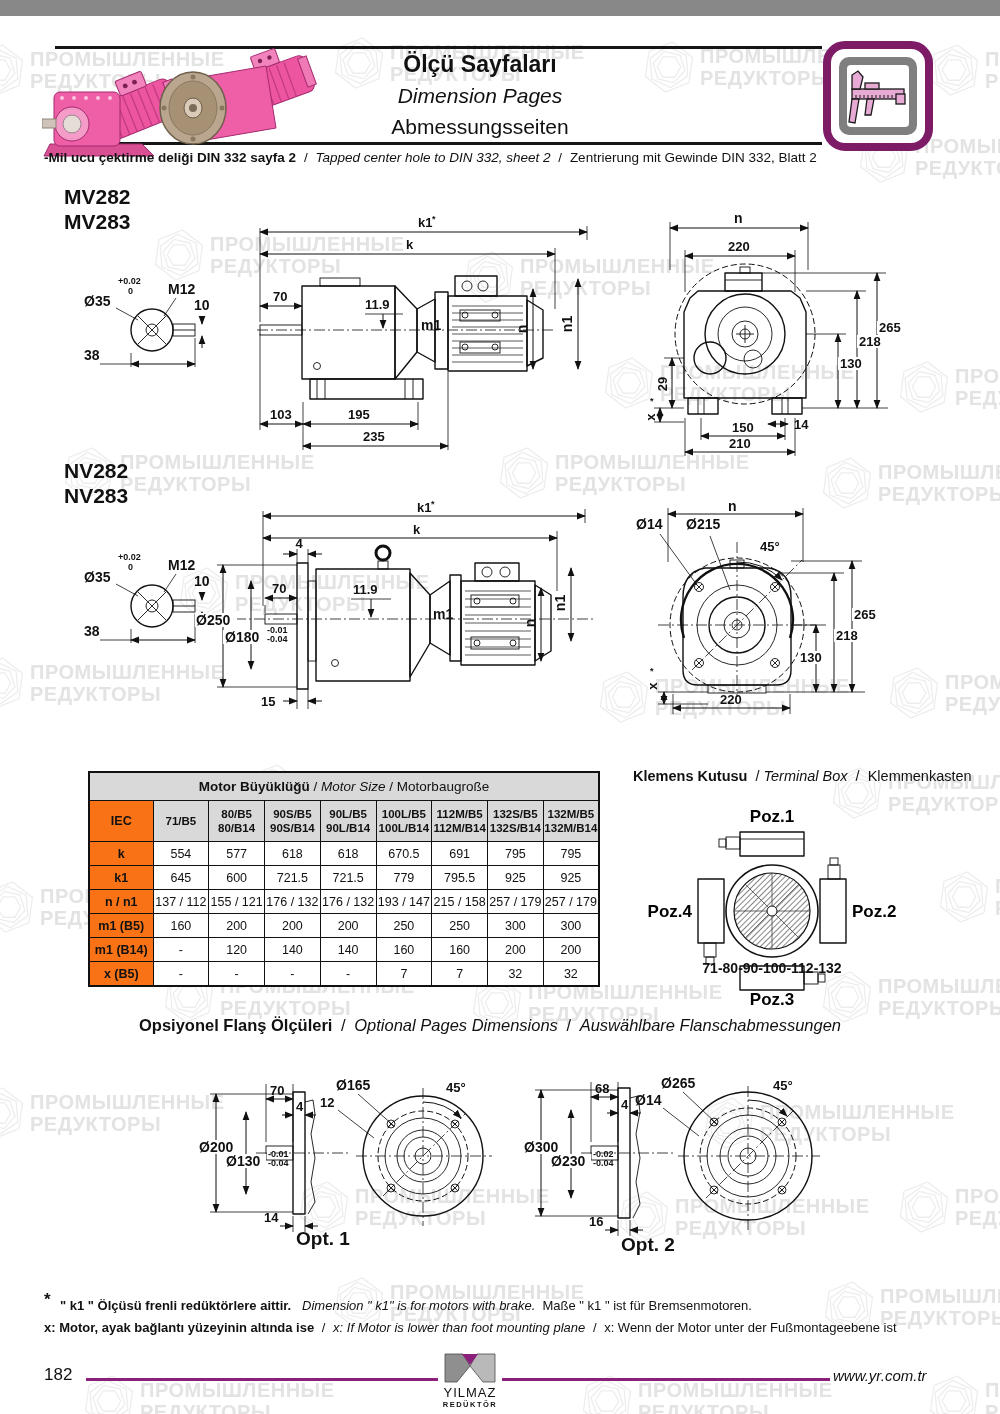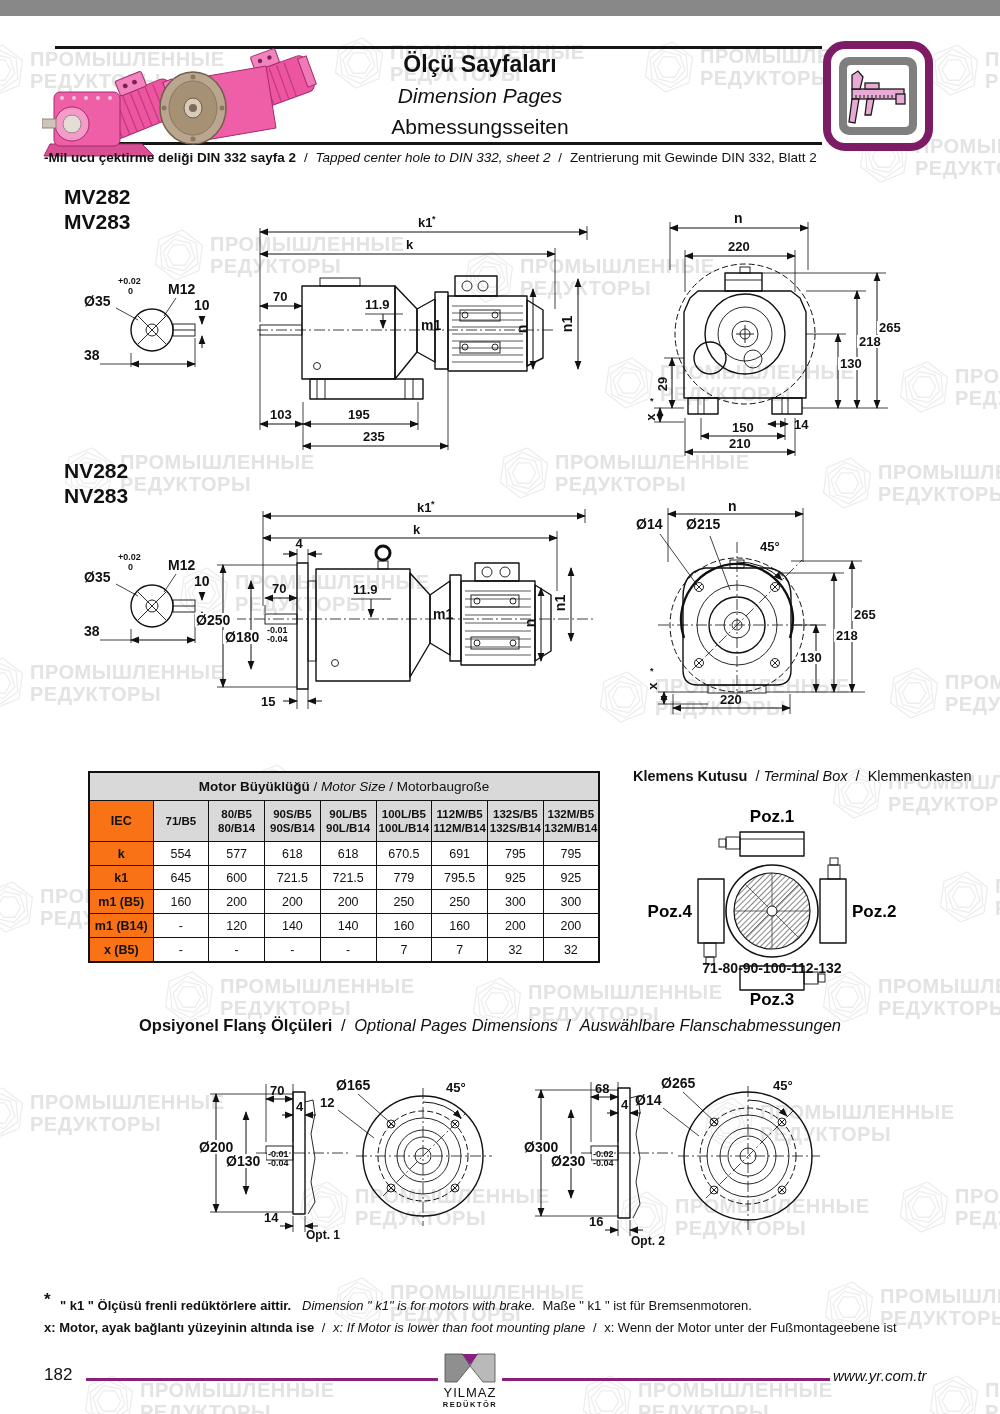--- a/index.html
+++ b/index.html
@@ -44,21 +44,21 @@
   #motor-table .tt .i{font-style:italic}
   #motor-table .hc{background:#d9d9d9;font-weight:bold;font-size:11.5px;line-height:14px;height:40px}
   #motor-table .hl{background:#f97316;font-weight:bold;font-size:12.5px;height:23px}
   #motor-table .dv{background:#fff;height:23px}
   
   .tb-title{position:absolute;left:633px;top:752px;font-size:14.5px;white-space:nowrap}
   .tb-title .b{font-weight:bold}.tb-title .i{font-style:italic}
   .tb-sizes{position:absolute;left:640px;top:944px;width:264px;text-align:center;font-weight:bold;font-size:14px}
   .flange-h{position:absolute;left:60px;top:1000px;width:860px;text-align:center;font-size:16.5px;white-space:nowrap}
   .flange-h .b{font-weight:bold}.flange-h .i{font-style:italic}
-  .opt-cap{position:absolute;font-size:12px;font-weight:bold;text-align:center;width:250px}
+  .opt-cap{position:absolute;font-size:19px;font-weight:bold;text-align:center;width:250px}
   .fnote-star{position:absolute;left:44px;top:1274px;font-size:17px;font-weight:bold}
   .fnote{position:absolute;font-size:13px;white-space:nowrap}
   .fnote .b{font-weight:bold}
   .pagenum{position:absolute;left:44px;top:1349px;font-size:17px}
   .prule{position:absolute;top:1362px;height:3px;background:#8a1f7c}
   .url{position:absolute;left:833px;top:1351px;font-size:15px;font-style:italic}
   .logo-txt1{position:absolute;left:432px;top:1369px;width:76px;text-align:center;
              font-size:13px;font-weight:normal;letter-spacing:1px}
   .logo-txt2{position:absolute;left:432px;top:1384px;width:76px;text-align:center;
              font-size:7.5px;font-weight:bold;letter-spacing:1.5px}
@@ -834,20 +834,31 @@
           <tr>
             <td class="hl">k1</td>
             <td class="dv">645</td>
             <td class="dv">600</td>
             <td class="dv">721.5</td>
             <td class="dv">721.5</td>
             <td class="dv">779</td>
             <td class="dv">795.5</td>
             <td class="dv">925</td>
             <td class="dv">925</td>
+          </tr>
+          <tr>
+            <td class="hl">n / n1</td>
+            <td class="dv">137 / 112</td>
+            <td class="dv">155 / 121</td>
+            <td class="dv">176 / 132</td>
+            <td class="dv">176 / 132</td>
+            <td class="dv">193 / 147</td>
+            <td class="dv">215 / 158</td>
+            <td class="dv">257 / 179</td>
+            <td class="dv">257 / 179</td>
           </tr>
           <tr>
             <td class="hl">m1 (B5)</td>
             <td class="dv">160</td>
             <td class="dv">200</td>
             <td class="dv">200</td>
             <td class="dv">200</td>
             <td class="dv">250</td>
             <td class="dv">250</td>
             <td class="dv">300</td>

